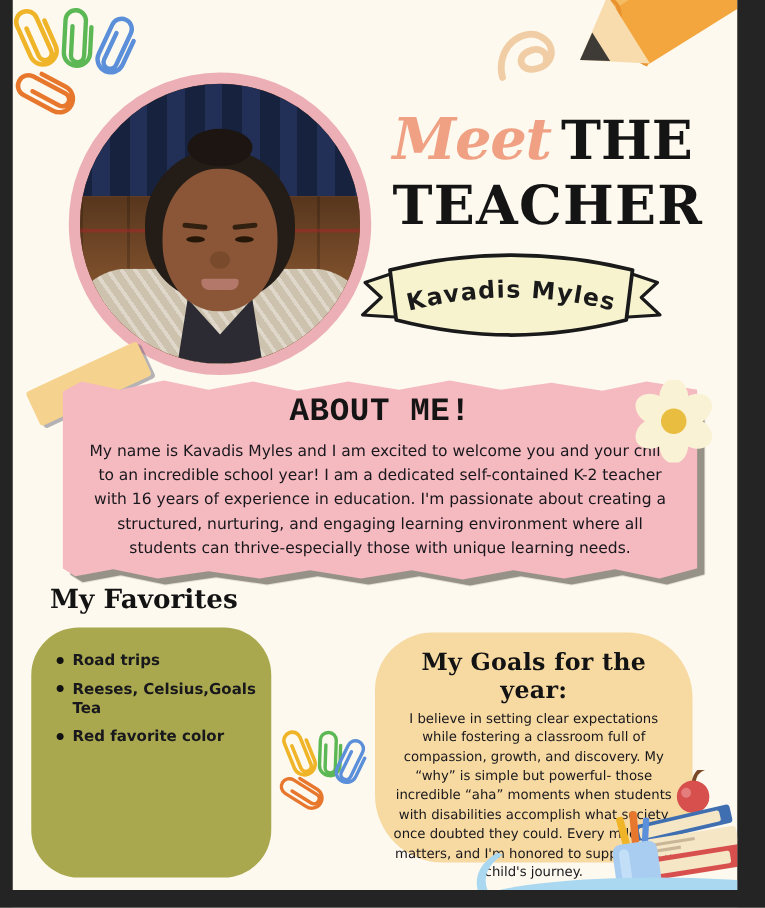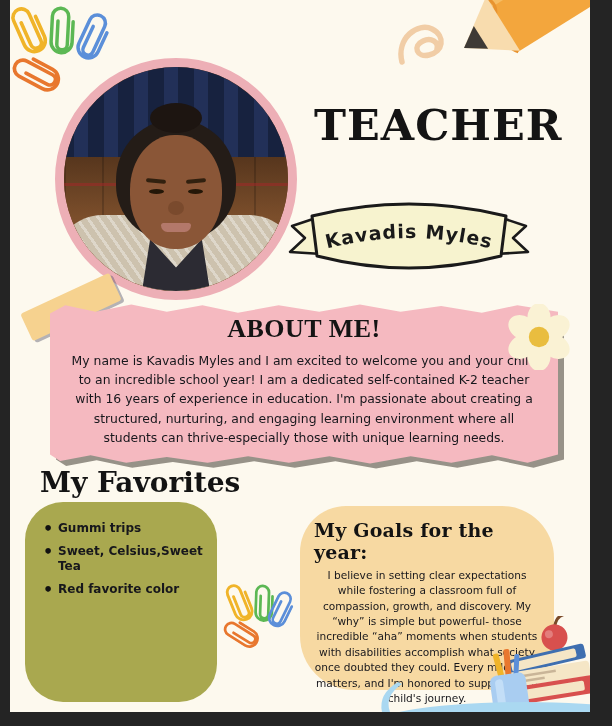--- a/index.html
+++ b/index.html
@@ -38,52 +38,52 @@
 
   
   .squiggle { position:absolute; left:386px; top:16px; width:70px; height:58px; }
   .pencil { position:absolute; left:408px; top:0; width:172px; height:112px; }
   .title { position:absolute; left:304px; top:84px; width:276px; }
   .title .line1 { white-space:nowrap; }
   .title .script { font-family:"DejaVu Serif","Liberation Serif",serif; font-style:italic; font-weight:bold;
                    font-size:46px; color:#f0a184; letter-spacing:-1px; margin-right:8px; }
   .title .big { font-family:"DejaVu Serif","Liberation Serif",serif; font-weight:bold; font-size:43px; color:#141414; }
   .title .line2 { font-family:"DejaVu Serif","Liberation Serif",serif; font-weight:bold; font-size:43px;
-                  color:#141414; letter-spacing:1px; margin-top:16px; }
+                  color:#141414; letter-spacing:1px; margin-top:2px; }
   .banner { position:absolute; left:272px; top:196px; width:254px; height:82px; }
   .banner text { font-family:"DejaVu Sans","Liberation Sans",sans-serif; font-weight:bold; font-size:19px;
                  letter-spacing:1px; fill:#1a1a1a; }
 
   
   .tape { position:absolute; left:12px; top:292px; width:98px; height:30px; background:#f6d28f;
           transform:rotate(-25deg); border-radius:3px; box-shadow:2px 3px 0 rgba(90,90,110,.45); }
   .about-wrap { position:absolute; left:40px; top:302px; width:508px; height:164px;
           filter:drop-shadow(6px 5px 0 rgba(125,120,110,.8)); }
   .about { width:100%; height:100%; background:#f5b9c0; padding-top:12px;
           clip-path:polygon(0% 7%,3% 2%,9% 6%,16% 1.5%,23% 6%,30% 2%,37% 6.5%,45% 2%,53% 6%,61% 1.5%,69% 6%,77% 2.5%,85% 6.5%,92% 2%,100% 6%,100% 93%,94% 98%,87% 93.5%,79% 98%,71% 94%,63% 98.5%,55% 94%,47% 98%,39% 94%,31% 98%,23% 94.5%,15% 98%,8% 93.5%,2% 97%,0% 93%); }
-  .about h2 { font-family:Liberation Serif, serif; font-weight:bold; font-size:26px;
+  .about h2 { font-family:Liberation Mono, monospace; font-weight:bold; font-size:26px;
           color:#141414; text-align:center; letter-spacing:.5px; }
   .about p { width:472px; margin:7px auto 0; font-size:12.4px; line-height:1.55; text-align:center; color:#17171c; }
   .flower { position:absolute; left:496px; top:304px; width:66px; height:66px; }
 
   
   .fav-heading { position:absolute; left:30px; top:466px; font-family:"DejaVu Serif","Liberation Serif",serif;
-          font-weight:bold; font-size:28px; color:#131313; }
+          font-weight:bold; font-size:21px; color:#131313; }
   .fav-box { position:absolute; left:15px; top:502px; width:192px; height:200px; background:#a9a84f;
           border-radius:38px; padding:19px 12px 0 18px; }
   .fav-box ul { list-style:none; }
   .fav-box li { position:relative; padding-left:15px; font-size:12px; font-weight:bold; color:#17171c;
           line-height:1.3; margin-bottom:7px; }
   .fav-box li::before { content:"\2022"; position:absolute; left:0; top:-2px; font-size:16px; color:#111; }
 
   
   .goals { position:absolute; left:290px; top:506px; width:254px; height:184px; background:#f7d9a2;
           border-radius:46px 52px 46px 54px; padding:13px 14px 0; }
   .goals h2 { font-family:"DejaVu Serif","Liberation Serif",serif; font-weight:bold; font-size:19px;
-          color:#131313; letter-spacing:.2px; }
+          color:#131313; text-align:center; letter-spacing:.2px; }
   .goals p { margin-top:5px; font-size:10.6px; line-height:1.45; text-align:center; color:#17171c; }
 
   
   .books { position:absolute; left:478px; top:616px; width:118px; height:102px; }
   .swoosh { position:absolute; left:330px; top:682px; width:260px; height:30px; }
 
   
   .bar { position:absolute; background:#242424; }
   .bar.right { left:590px; top:0; width:22px; height:726px; }
   .bar.bottom { left:0; top:712px; width:612px; height:14px; }
@@ -147,20 +147,23 @@
           <rect x="44" y="20" width="160" height="64" fill="#f3a63d"></rect>
           <rect x="44" y="20" width="160" height="12" fill="#f6bc62"></rect>
           <path d="M44,20 q9,11 0,21 q-9,11 0,21 q-9,11 0,22" fill="none" stroke="#e8932f" stroke-width="3"></path>
           <polygon points="0,52 46,20 46,84" fill="#f8dcae"></polygon>
           <polygon points="0,52 20,38.5 20,65.5" fill="#3e3a36"></polygon>
         </g>
       </svg>
     </div>
 
     <div class="title">
+      <div class="line1">
+        <span class="script">Meet</span><span class="big">THE</span>
+      </div>
       <div class="line2 big">TEACHER</div>
     </div>
 
     <div class="banner">
       <svg viewBox="0 0 254 82">
         <path d="M34,22 L10,30 L23,42 L8,56 L40,58 Z" fill="#f7f3cf" stroke="#1a1a1a" stroke-width="2.5" stroke-linejoin="round"></path>
         <path d="M220,22 L244,30 L231,42 L246,56 L214,58 Z" fill="#f7f3cf" stroke="#1a1a1a" stroke-width="2.5" stroke-linejoin="round"></path>
         <path d="M30,20 C95,4 159,4 224,20 L219,60 C156,76 98,76 35,60 Z" fill="#f7f3cf" stroke="#1a1a1a" stroke-width="3" stroke-linejoin="round"></path>
         <path id="bcurve" d="M40,54 C100,38 154,38 214,54" fill="none"></path>
         <text><textPath href="#bcurve" startOffset="50%" text-anchor="middle">Kavadis Myles</textPath></text>
@@ -184,22 +187,22 @@
           <ellipse cx="34" cy="15" rx="12" ry="16" transform="rotate(240 34 34)"></ellipse>
           <ellipse cx="34" cy="15" rx="12" ry="16" transform="rotate(300 34 34)"></ellipse>
         </g>
         <circle cx="34" cy="34" r="10.5" fill="#e9bd3f"></circle>
       </svg>
     </div>
 
     <div class="fav-heading">My Favorites</div>
     <div class="fav-box">
       <ul>
-        <li>Gummi trips</li>
-        <li>Sweet, Celsius,Sweet Tea</li>
+        <li>Road trips</li>
+        <li>Reeses, Celsius,Goals Tea</li>
         <li>Red favorite color</li>
 
       </ul>
     </div>
 
     <div>
       <div class="clip" style="left:220px;top:582px;width:22px;height:46px;transform:rotate(-22deg)">
         <svg viewBox="0 0 22 48">
             <path d="M7 13 V33 a4.5 4.5 0 0 0 9 0 V9 a7 7 0 0 0 -14 0 V31 a9 9 0 0 0 18 0 V13" fill="none" stroke="#f0b429" stroke-width="3" stroke-linecap="round"></path>
           </svg>

